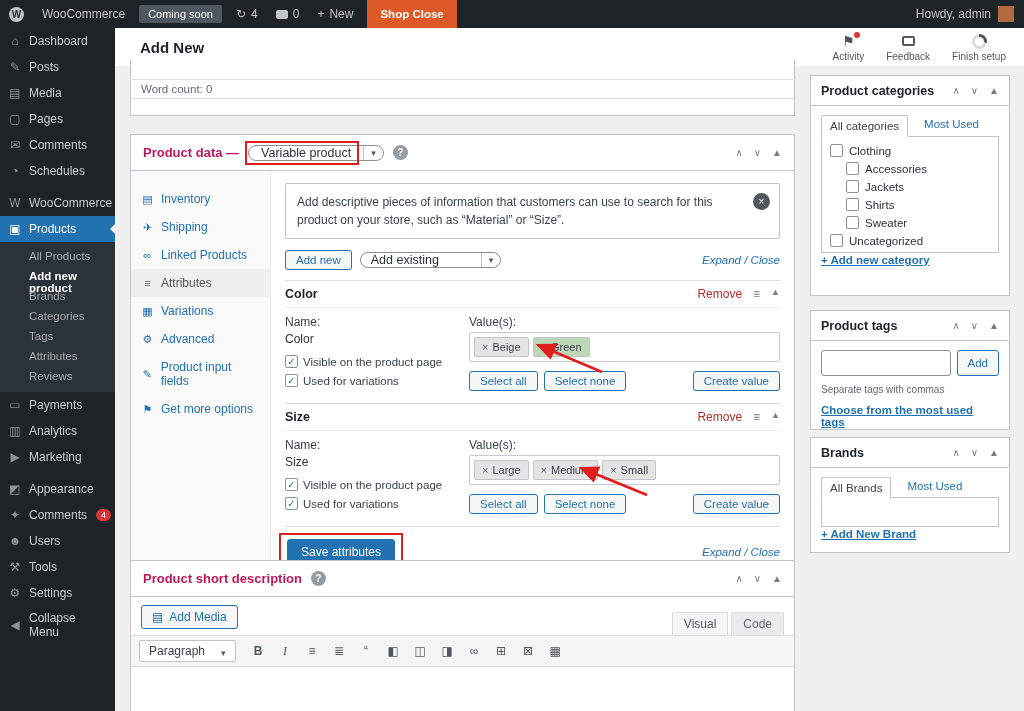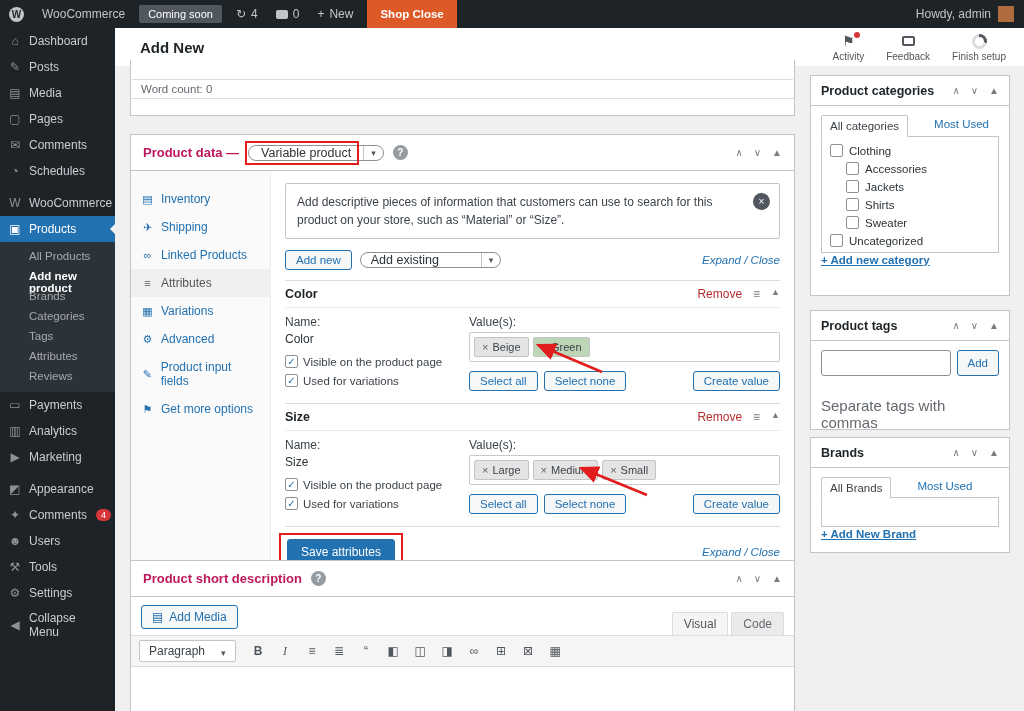--- a/index.html
+++ b/index.html
@@ -117,30 +117,30 @@
   .mce-editarea{background:#fff;height:46px}
 
   
   .postbox{position:absolute;left:0;width:200px;background:#fff;border:1px solid #c3c4c7}
   #categories-panel{top:47px;height:221px}
   #tags-panel{top:282px;height:120px}
   #brands-panel{top:409px;height:116px}
   .pb-head{display:flex;align-items:center;padding:0 10px;height:30px;border-bottom:1px solid #c3c4c7;gap:6px}
   .pb-title{font-weight:bold;font-size:12.5px;color:#1d2327;white-space:nowrap}
   .pb-body{padding:9px 10px;font-size:12px}
-  .cat-tabs{display:flex;align-items:flex-end;gap:26px;position:relative;z-index:2}
+  .cat-tabs{display:flex;align-items:flex-end;gap:16px;position:relative;z-index:2}
   .cat-tab{background:#fff;border:1px solid #c3c4c7;border-bottom:1px solid #fff;padding:4px 8px;font-size:11.5px;margin-bottom:-1px;color:#3c434a;border-radius:2px 2px 0 0;cursor:pointer}
   .cat-link{color:#2271b1;font-size:11.5px;padding-bottom:6px;cursor:pointer}
   .cat-list{border:1px solid #c3c4c7;background:#fff;padding:7px 8px;height:117px;overflow:hidden}
   .cat-item{display:flex;align-items:center;gap:6px;margin-bottom:5px;font-size:11.5px;color:#2c3338;cursor:pointer}
   .cat-item.child{margin-left:16px}
   .add-link{display:inline-block;color:#2271b1;font-size:11.5px;text-decoration:underline;font-weight:bold}
   .tag-row{display:flex;gap:6px}
   .tag-input{flex:1;height:26px;border:1px solid #8c8f94;border-radius:3px;background:#fff;font-family:inherit;font-size:12px;padding:0 6px;min-width:0}
-  .tag-help{color:#646970;font-size:15px;margin-top:21px}
+  .tag-help{color:#646970;font-size:10px;margin-top:8px}
   .tag-choose{display:inline-block;color:#2271b1;font-size:11.5px;text-decoration:underline;margin-top:9px;font-weight:bold}
   .brand-box{border:1px solid #c3c4c7;height:30px;background:#fff;margin-top:-1px}
 
   
   #annotations{position:absolute;inset:0;pointer-events:none;z-index:60}
 </style>
 </head>
 <body>
 
 <div id="admin-bar">

